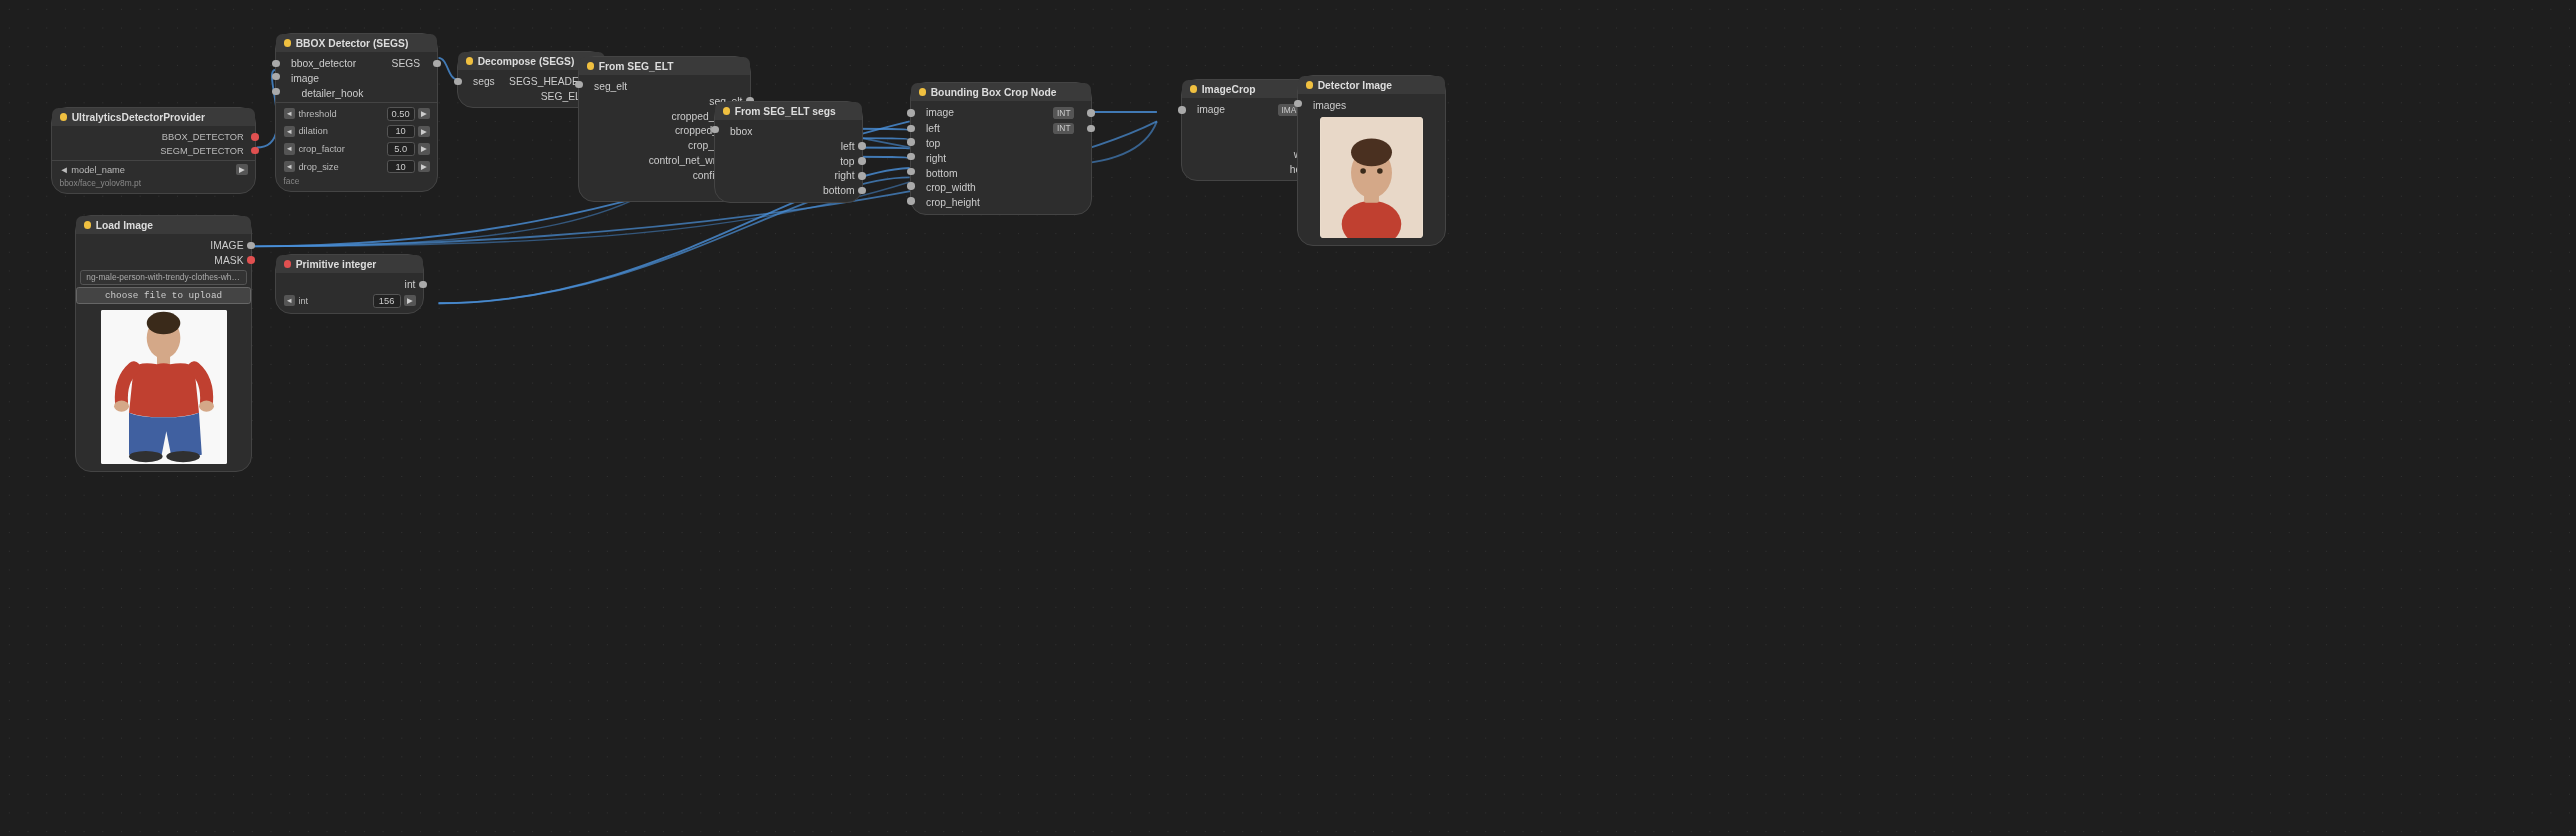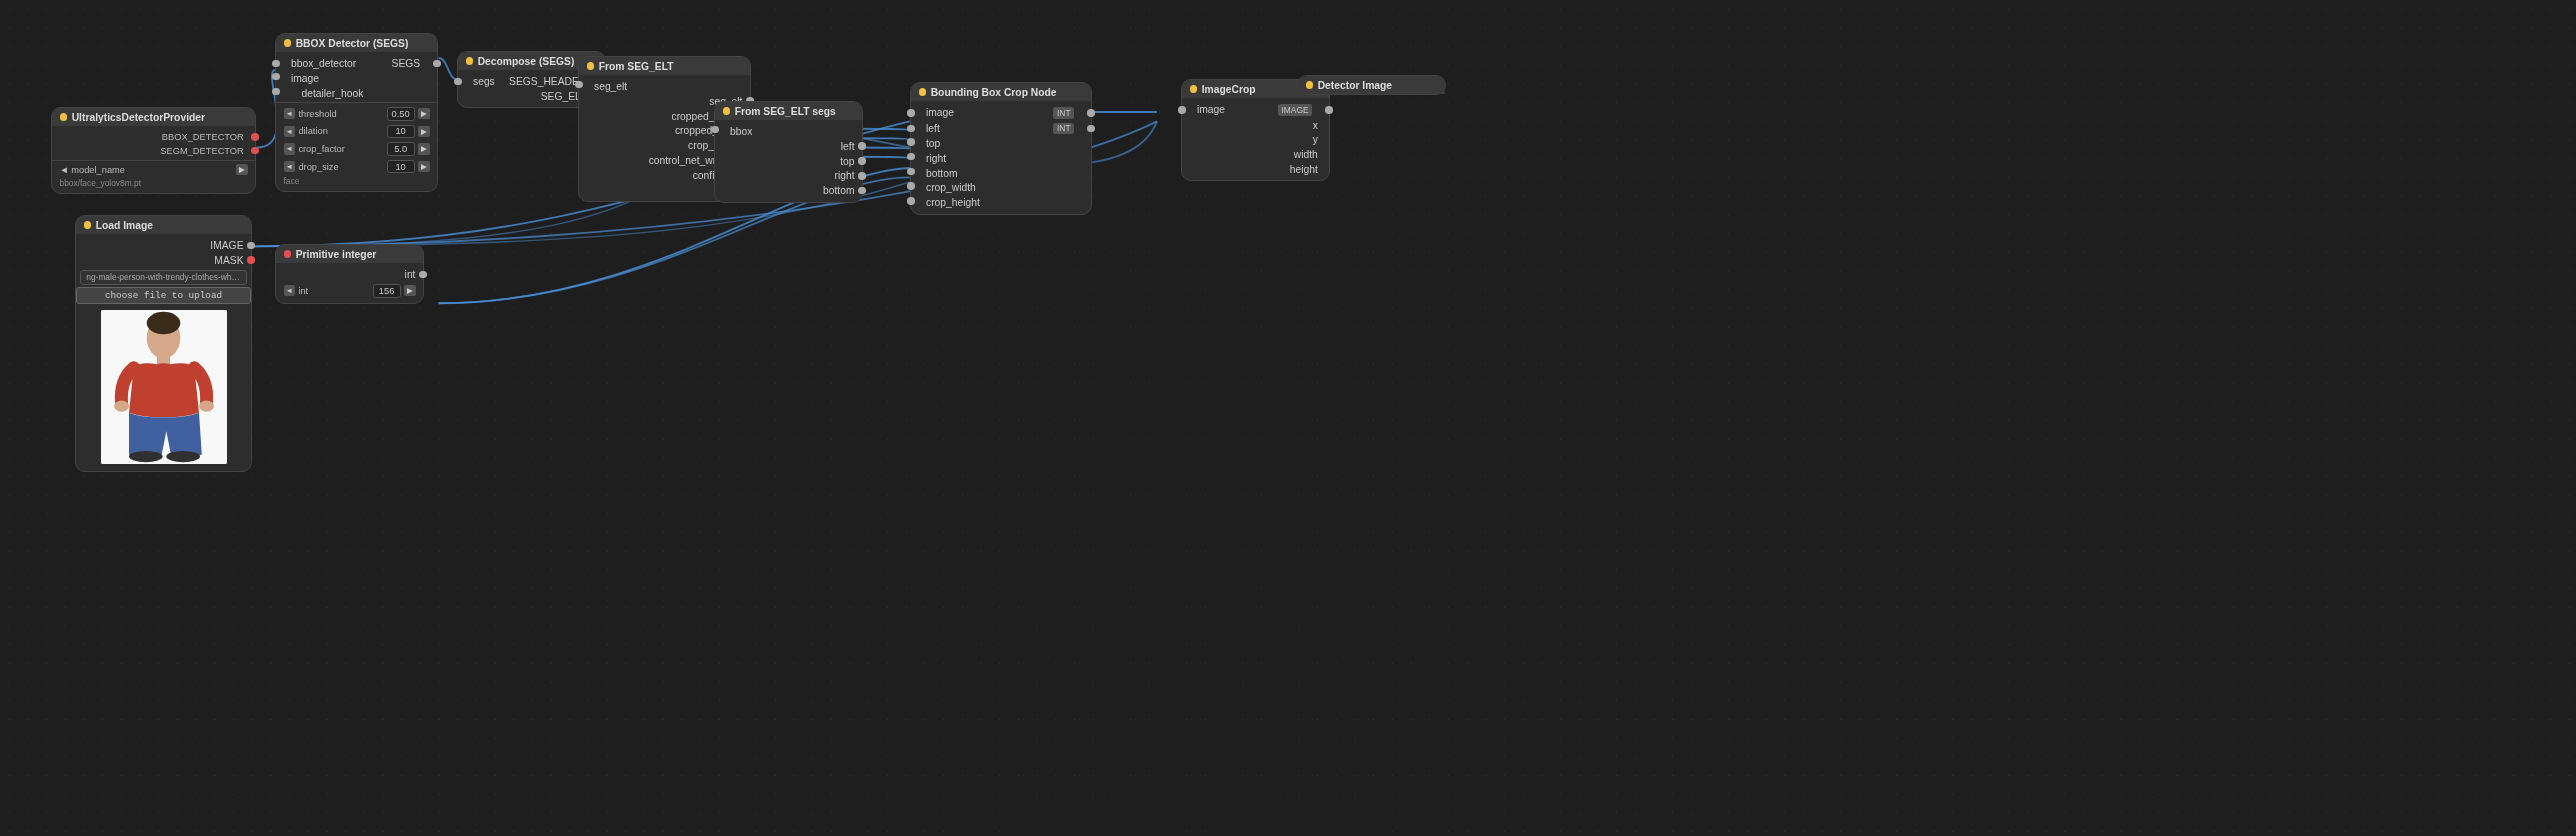--- a/index.html
+++ b/index.html
@@ -31,21 +31,21 @@
       width: 100%; height: 100%;
       pointer-events: none;
       z-index: 1;
     }
 
     
     .node {
       position: absolute;
       background: #2d2d2d;
       border: 0.9px solid #444;
-      border-radius: 10px;
+      border-radius: 16px;
       z-index: 2;
       min-width: 149px;
     }
 
     .node-header {
       background: #3a3a3a;
       border-radius: 6.5px 6.5px 0 0;
       padding: 3.7px 7.5px;
       font-size: 10.3px;
       font-weight: 600;
@@ -178,21 +178,21 @@
       left: 1181px; top: 79px;
       width: 140px;
     }
 
     #node-preview-image {
       left: 1297px; top: 75px;
       width: 140px;
     }
 
     #node-primitive-integer {
-      left: 275px; top: 244px;
+      left: 275px; top: 254px;
       width: 139px;
     }
 
     .file-input-bar {
       background: #333;
       border: 0.9px solid #555;
       border-radius: 2.8px;
       padding: 1.9px 5.6px;
       font-size: 8.4px;
       color: #aaa;
@@ -505,20 +505,46 @@
         <span>height</span>
       </div>
     </div>
   </div>
 
   <div class="node" id="node-preview-image" style="left:1297px; top:75px; width:145px;">
     <div class="node-header">
       <span class="dot dot-yellow"></span>
       <span>Detector Image</span>
     </div>
+    <div class="node-body">
+      <div style="position:relative; padding: 1.9px 7.5px;">
+        <span class="port-dot left-port dot-white"></span>
+        <span style="margin-left:7.5px;">images</span>
+      </div>
+
+      <div style="padding: 3.7px; text-align:center;">
+        <div style="width:103px; height:121px; background:#f0e8d8; border-radius:3.7px; margin:0 auto; display:flex; align-items:flex-end; justify-content:center; overflow:hidden;">
+
+          <svg width="103" height="121" viewBox="0 0 110 130" style="display:block;">
+            <rect width="110" height="130" fill="#e8d8c8"></rect>
+
+            <ellipse cx="55" cy="115" rx="32" ry="25" fill="#c04030"></ellipse>
+
+            <rect x="47" y="72" width="16" height="20" fill="#d4a888" rx="2"></rect>
+
+            <ellipse cx="55" cy="60" rx="22" ry="27" fill="#d4a888"></ellipse>
+
+            <ellipse cx="55" cy="38" rx="22" ry="15" fill="#4a3020"></ellipse>
+
+            <ellipse cx="46" cy="58" rx="3" ry="3" fill="#3a2a1a"></ellipse>
+            <ellipse cx="64" cy="58" rx="3" ry="3" fill="#3a2a1a"></ellipse>
+          </svg>
+        </div>
+      </div>
+    </div>
   </div>
 
   <div class="node" id="node-load-image">
     <div class="node-header">
       <span class="dot dot-yellow"></span>
       <span>Load Image</span>
     </div>
     <div class="node-body">
       <div style="position:relative; display:flex; align-items:center; padding: 1.9px 7.5px; justify-content:flex-end;">
         <span>IMAGE</span>

